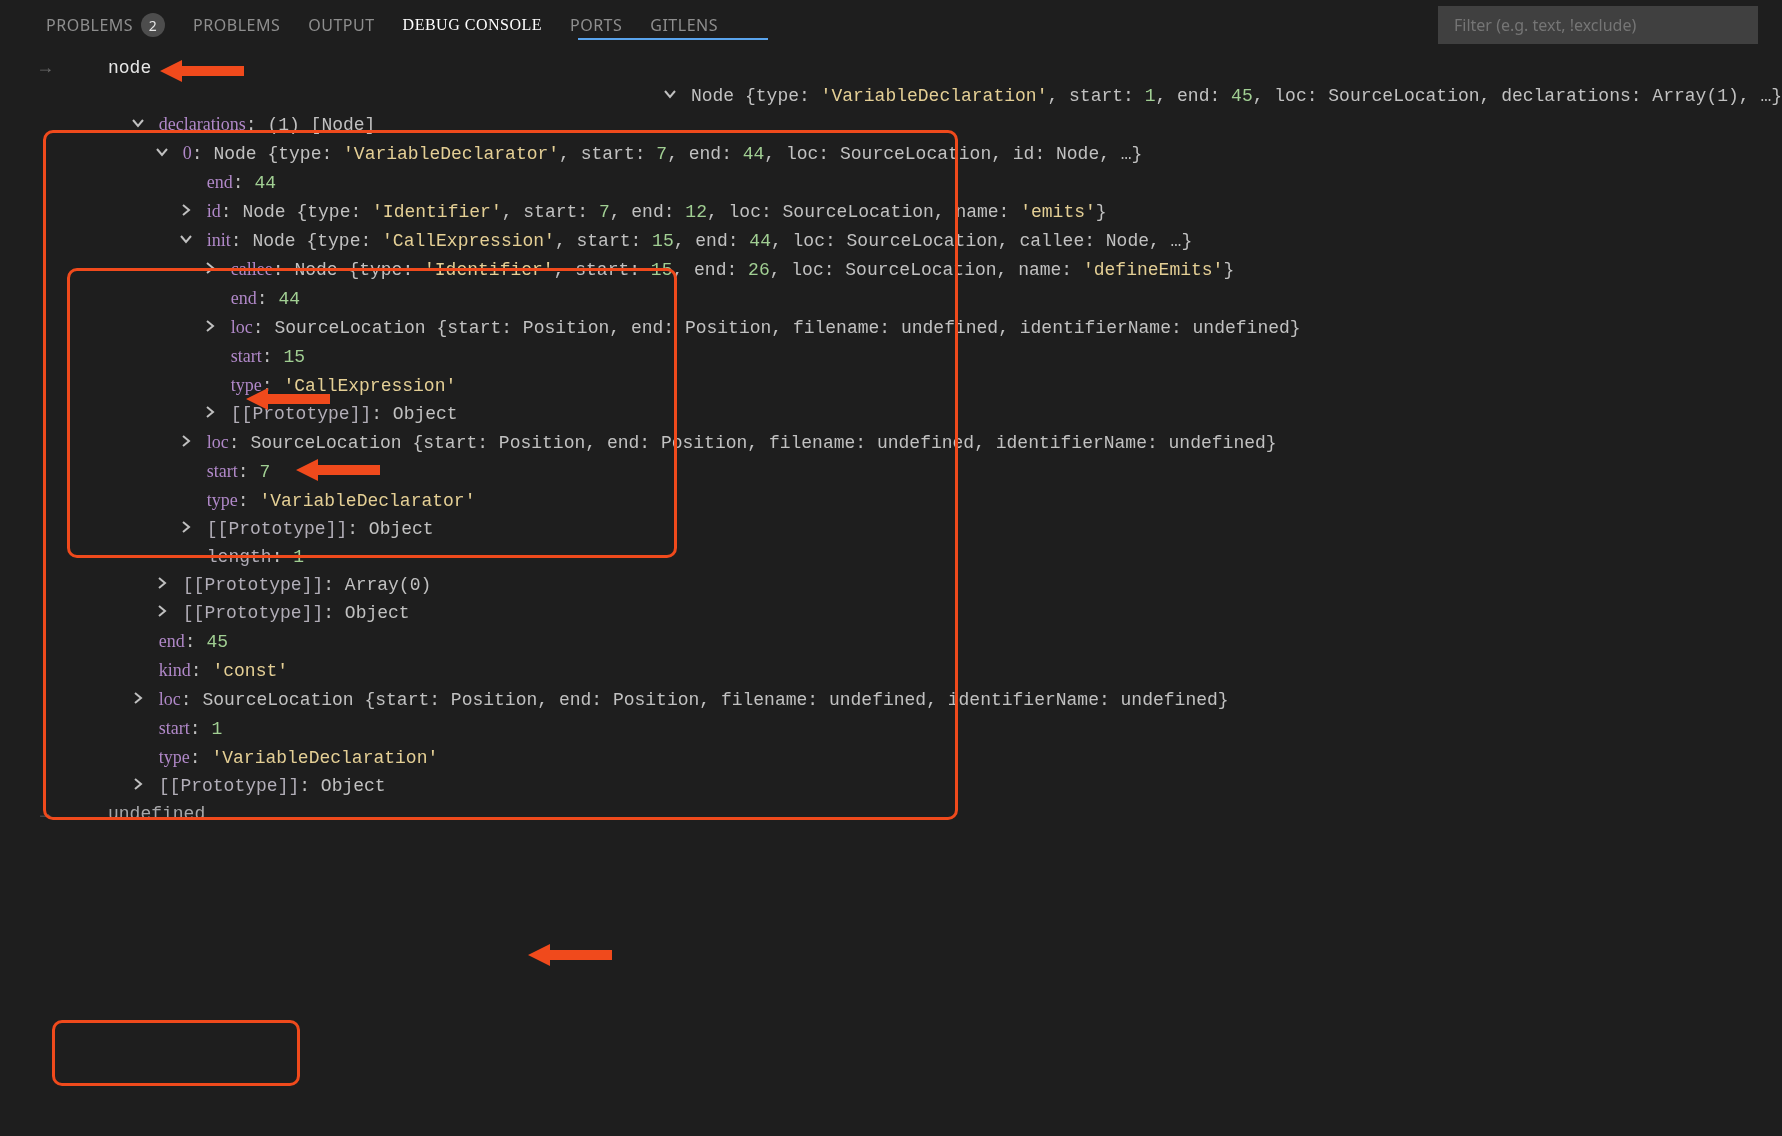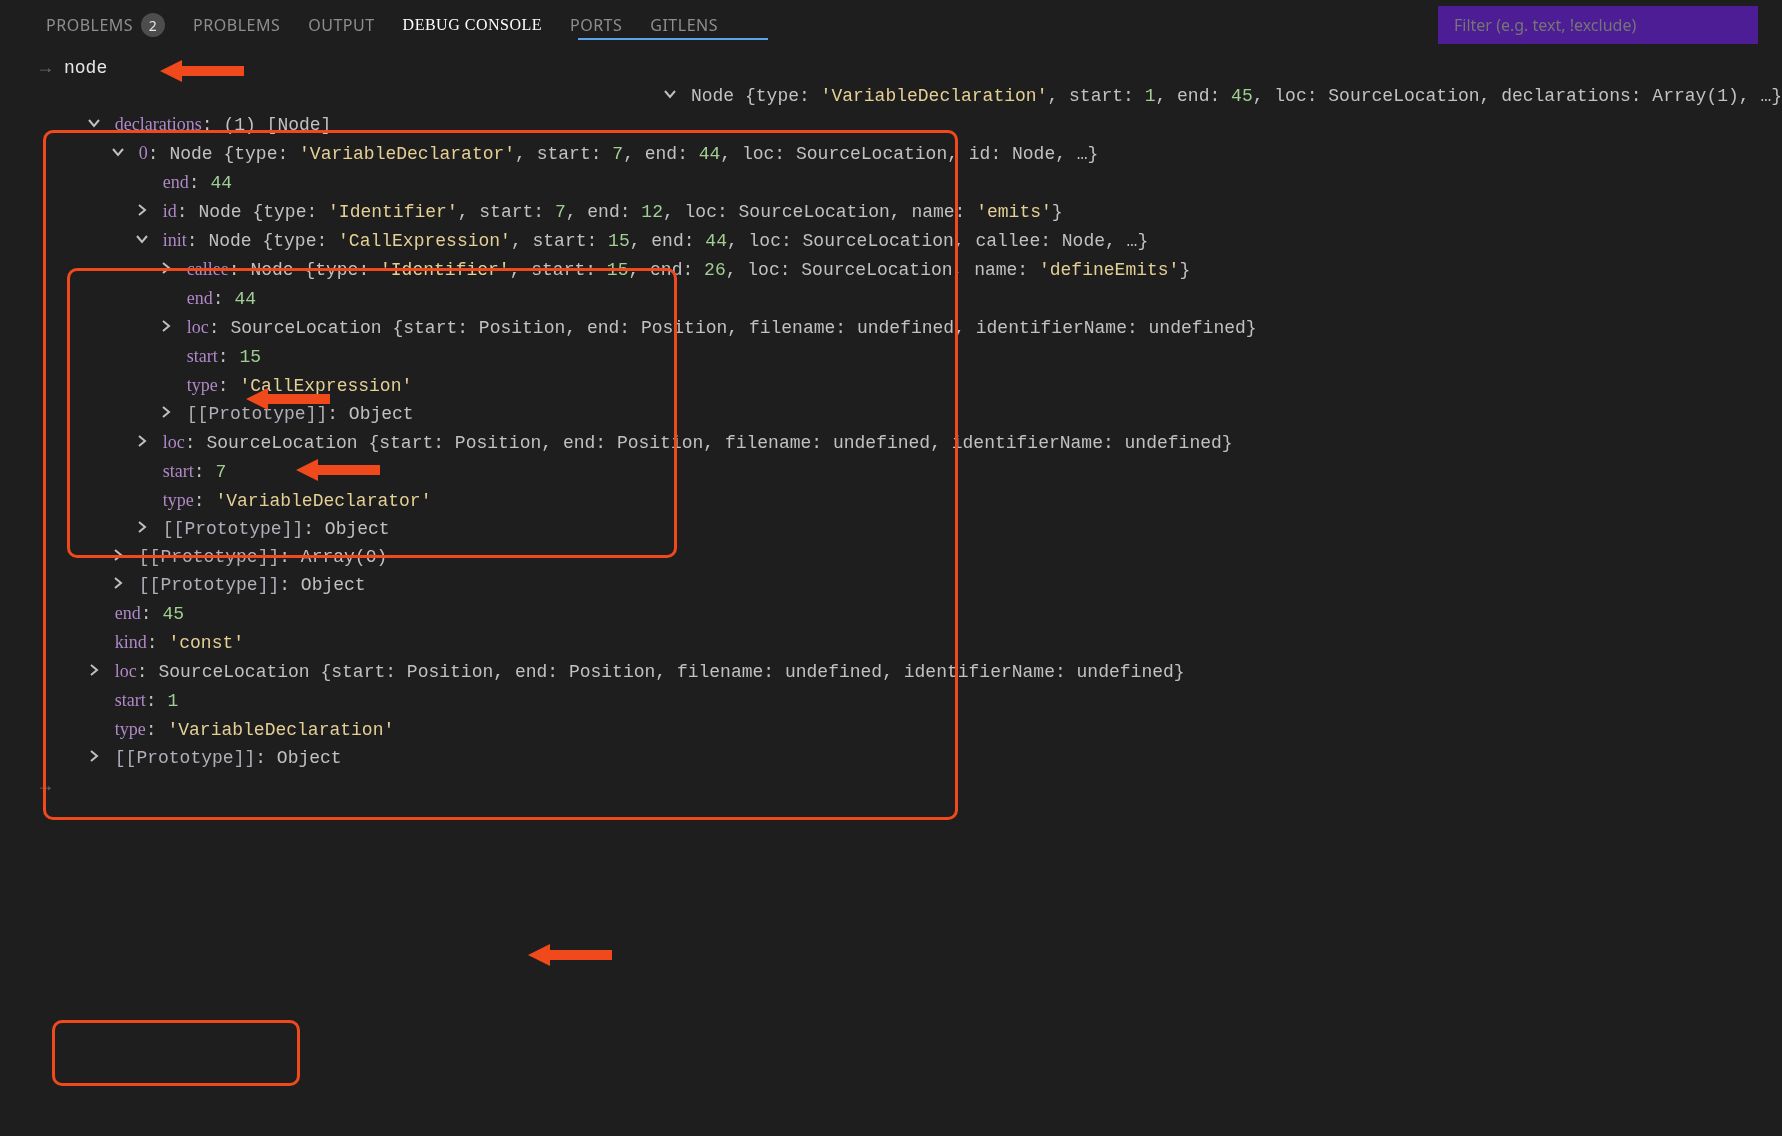--- a/index.html
+++ b/index.html
@@ -72,21 +72,21 @@
     width: 24px;
     height: 24px;
     display: inline-flex;
     align-items: center;
     justify-content: center;
     font-size: 14px;
     margin-left: 8px;
   }
   .filter {
     margin-left: auto;
-    background: #4c1d95;
+    background: #404040;
     color: #8a8a8a;
     padding: 8px 16px;
     font-family: -apple-system, system-ui, sans-serif;
     font-size: 16px;
     width: 320px;
     border: none;
     outline: none;
   }
 
   .console {
@@ -106,20 +106,21 @@
     text-align: left;
     color: #6a6a6a;
     padding-left: 4px;
   }
   .tree {
     flex: 1;
   }
   .line {
     white-space: nowrap;
     min-height: 28px;
+    margin-left: 44px;
   }
 
   .arrow-icon {
     display:inline-block;
     vertical-align: 1px;
     margin-right: 4px;
     color:#c0c0c0;
   }
   .arrow-icon svg{display:block}
 
@@ -291,20 +292,24 @@
             <span class="kprop">type</span><span class="colon">: </span><span class="kstr">'VariableDeclarator'</span>
           </div>
 
           <div class="line indent4">
             <span class="arrow-icon"><svg width="12" height="12" viewBox="0 0 12 12">
                   <path d="M3 1 L9 6 L3 11" fill="none" stroke="currentColor" stroke-width="2"></path>
                 </svg></span>
             <span class="klight">[[Prototype]]</span><span class="colon">: </span><span class="kobj">Object</span>
           </div>
 
+          <div class="line indent4">
+            <span class="arrow-icon" style="visibility:hidden"><svg width="12" height="12"></svg></span>
+            <span class="klight">length</span><span class="colon">: </span><span class="knum">1</span>
+          </div>
 
           <div class="line indent3">
             <span class="arrow-icon"><svg width="12" height="12" viewBox="0 0 12 12">
                   <path d="M3 1 L9 6 L3 11" fill="none" stroke="currentColor" stroke-width="2"></path>
                 </svg></span>
             <span class="klight">[[Prototype]]</span><span class="colon">: </span><span class="kobj">Array(0)</span>
           </div>
 
           <div class="line indent3">
             <span class="arrow-icon"><svg width="12" height="12" viewBox="0 0 12 12">
@@ -341,20 +346,21 @@
                 </svg></span>
             <span class="klight">[[Prototype]]</span><span class="colon">: </span><span class="kobj">Object</span>
           </div>
 
         </div>
       </div>
 
       <div class="row">
         <div class="gutter"><span>→</span></div>
         <div class="tree">
+          <div class="line kdimproto">undefined</div>
         </div>
       </div>
 
     </div>
 
   </div>
 </div>
 
 <div class="box" style="left:43px; top:130px; width:915px; height:690px;"></div>
 <div class="box" style="left:67px; top:268px; width:610px; height:290px;"></div>

